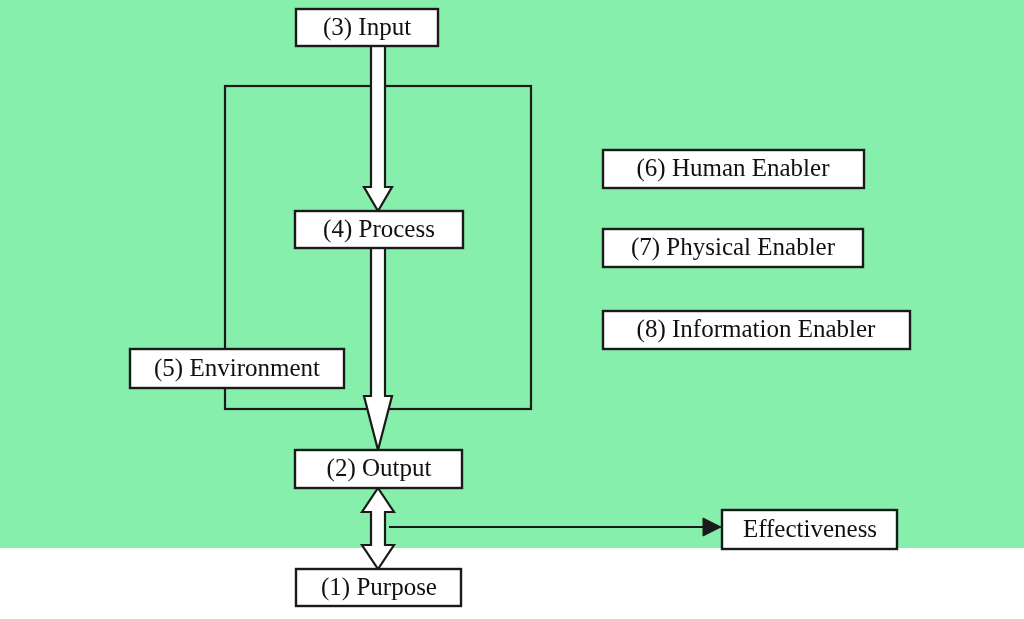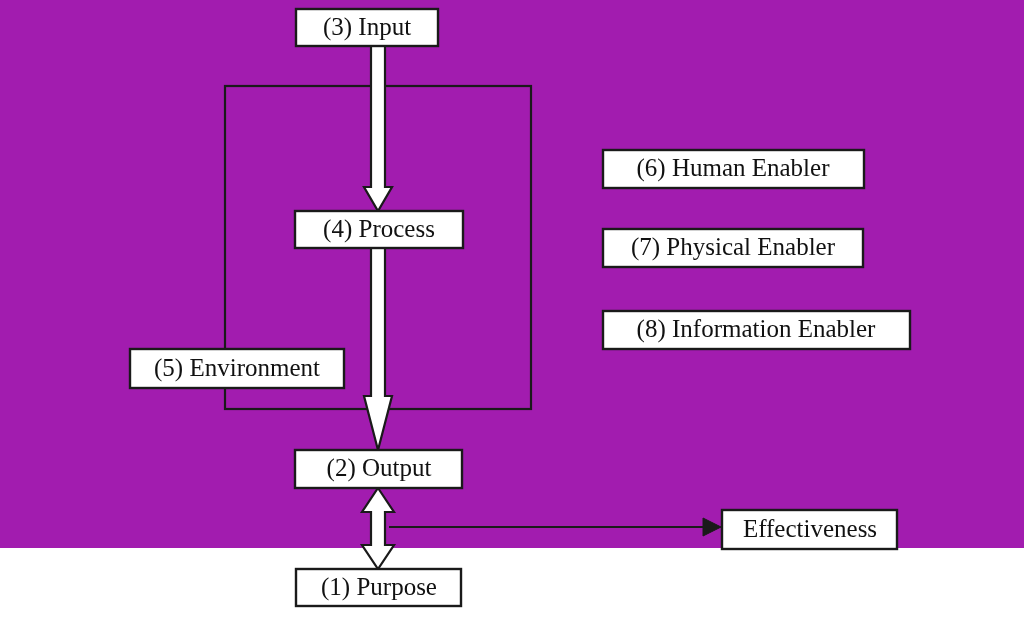--- a/index.html
+++ b/index.html
@@ -10,21 +10,21 @@
   body {
     width: 1024px;
     height: 619px;
     overflow: hidden;
     font-family: "Liberation Serif", "DejaVu Serif", serif;
   }
   #diagram-root {
     position: relative;
     width: 1024px;
     height: 548px;
-    background: #a21caf;
+    background: #86efac;
   }
   svg#diagram-svg {
     position: absolute;
     top: 0;
     left: 0;
     width: 1024px;
     height: 619px;
     display: block;
   }
   .node-box {

